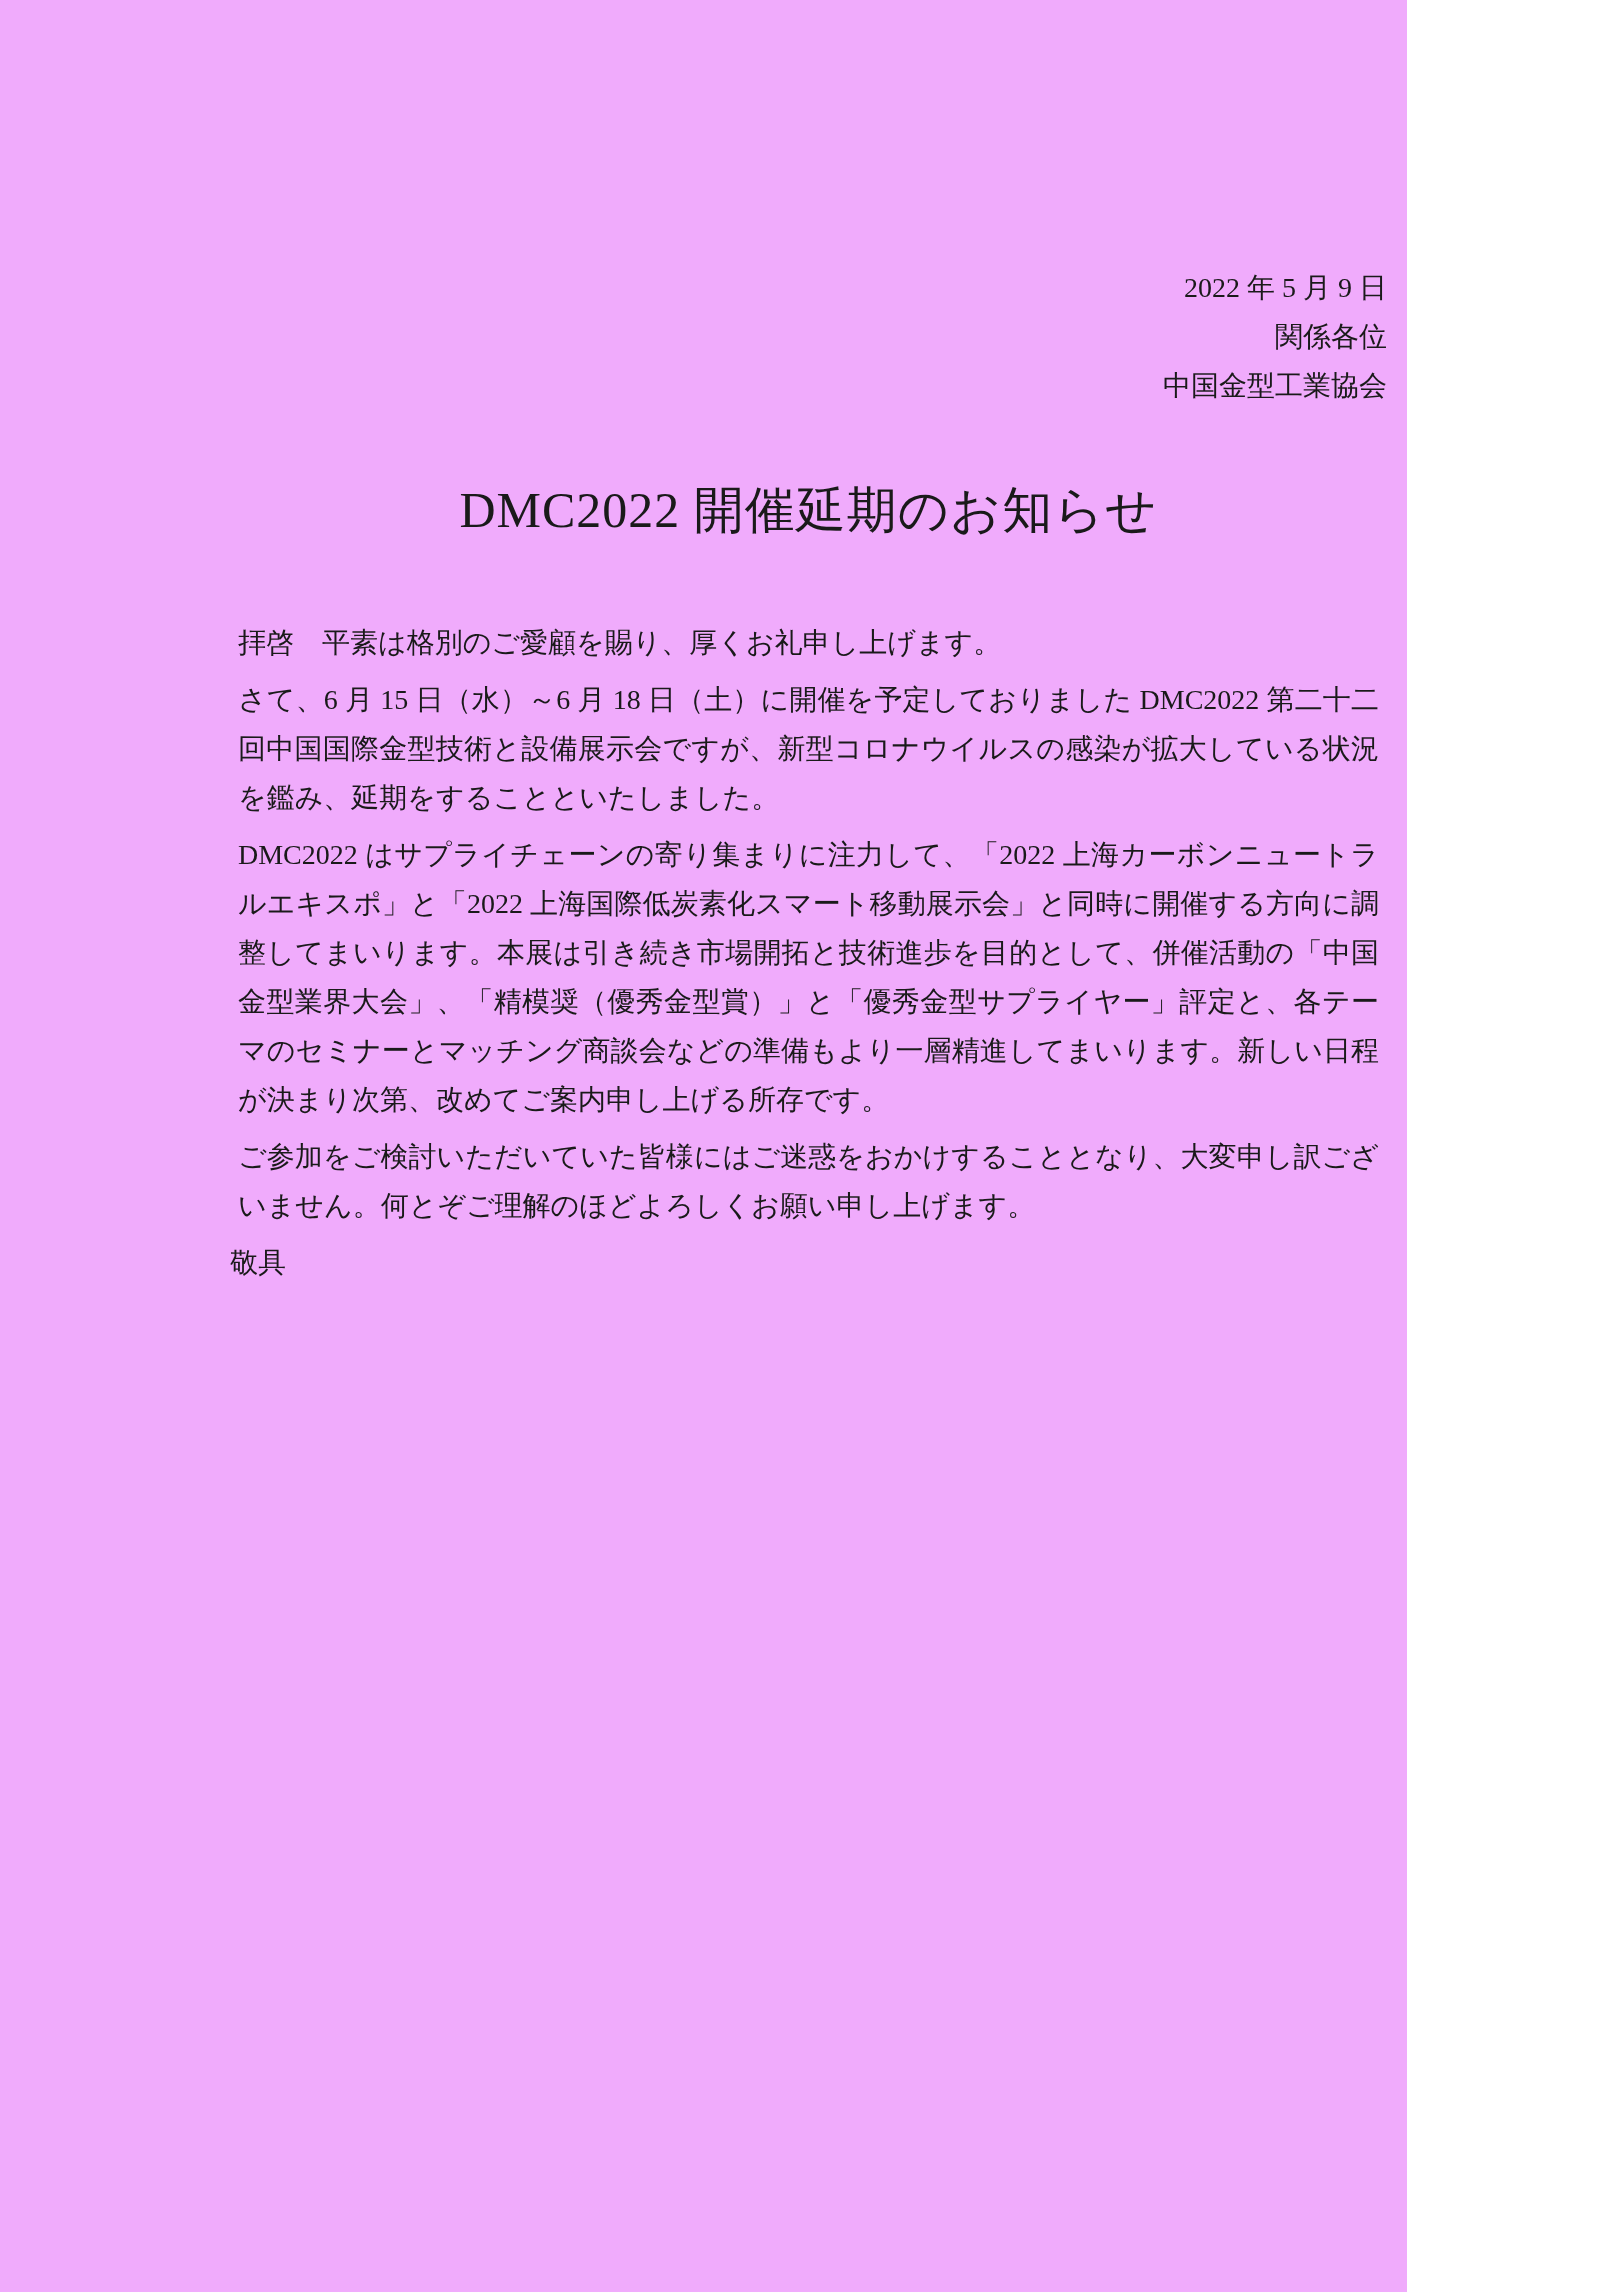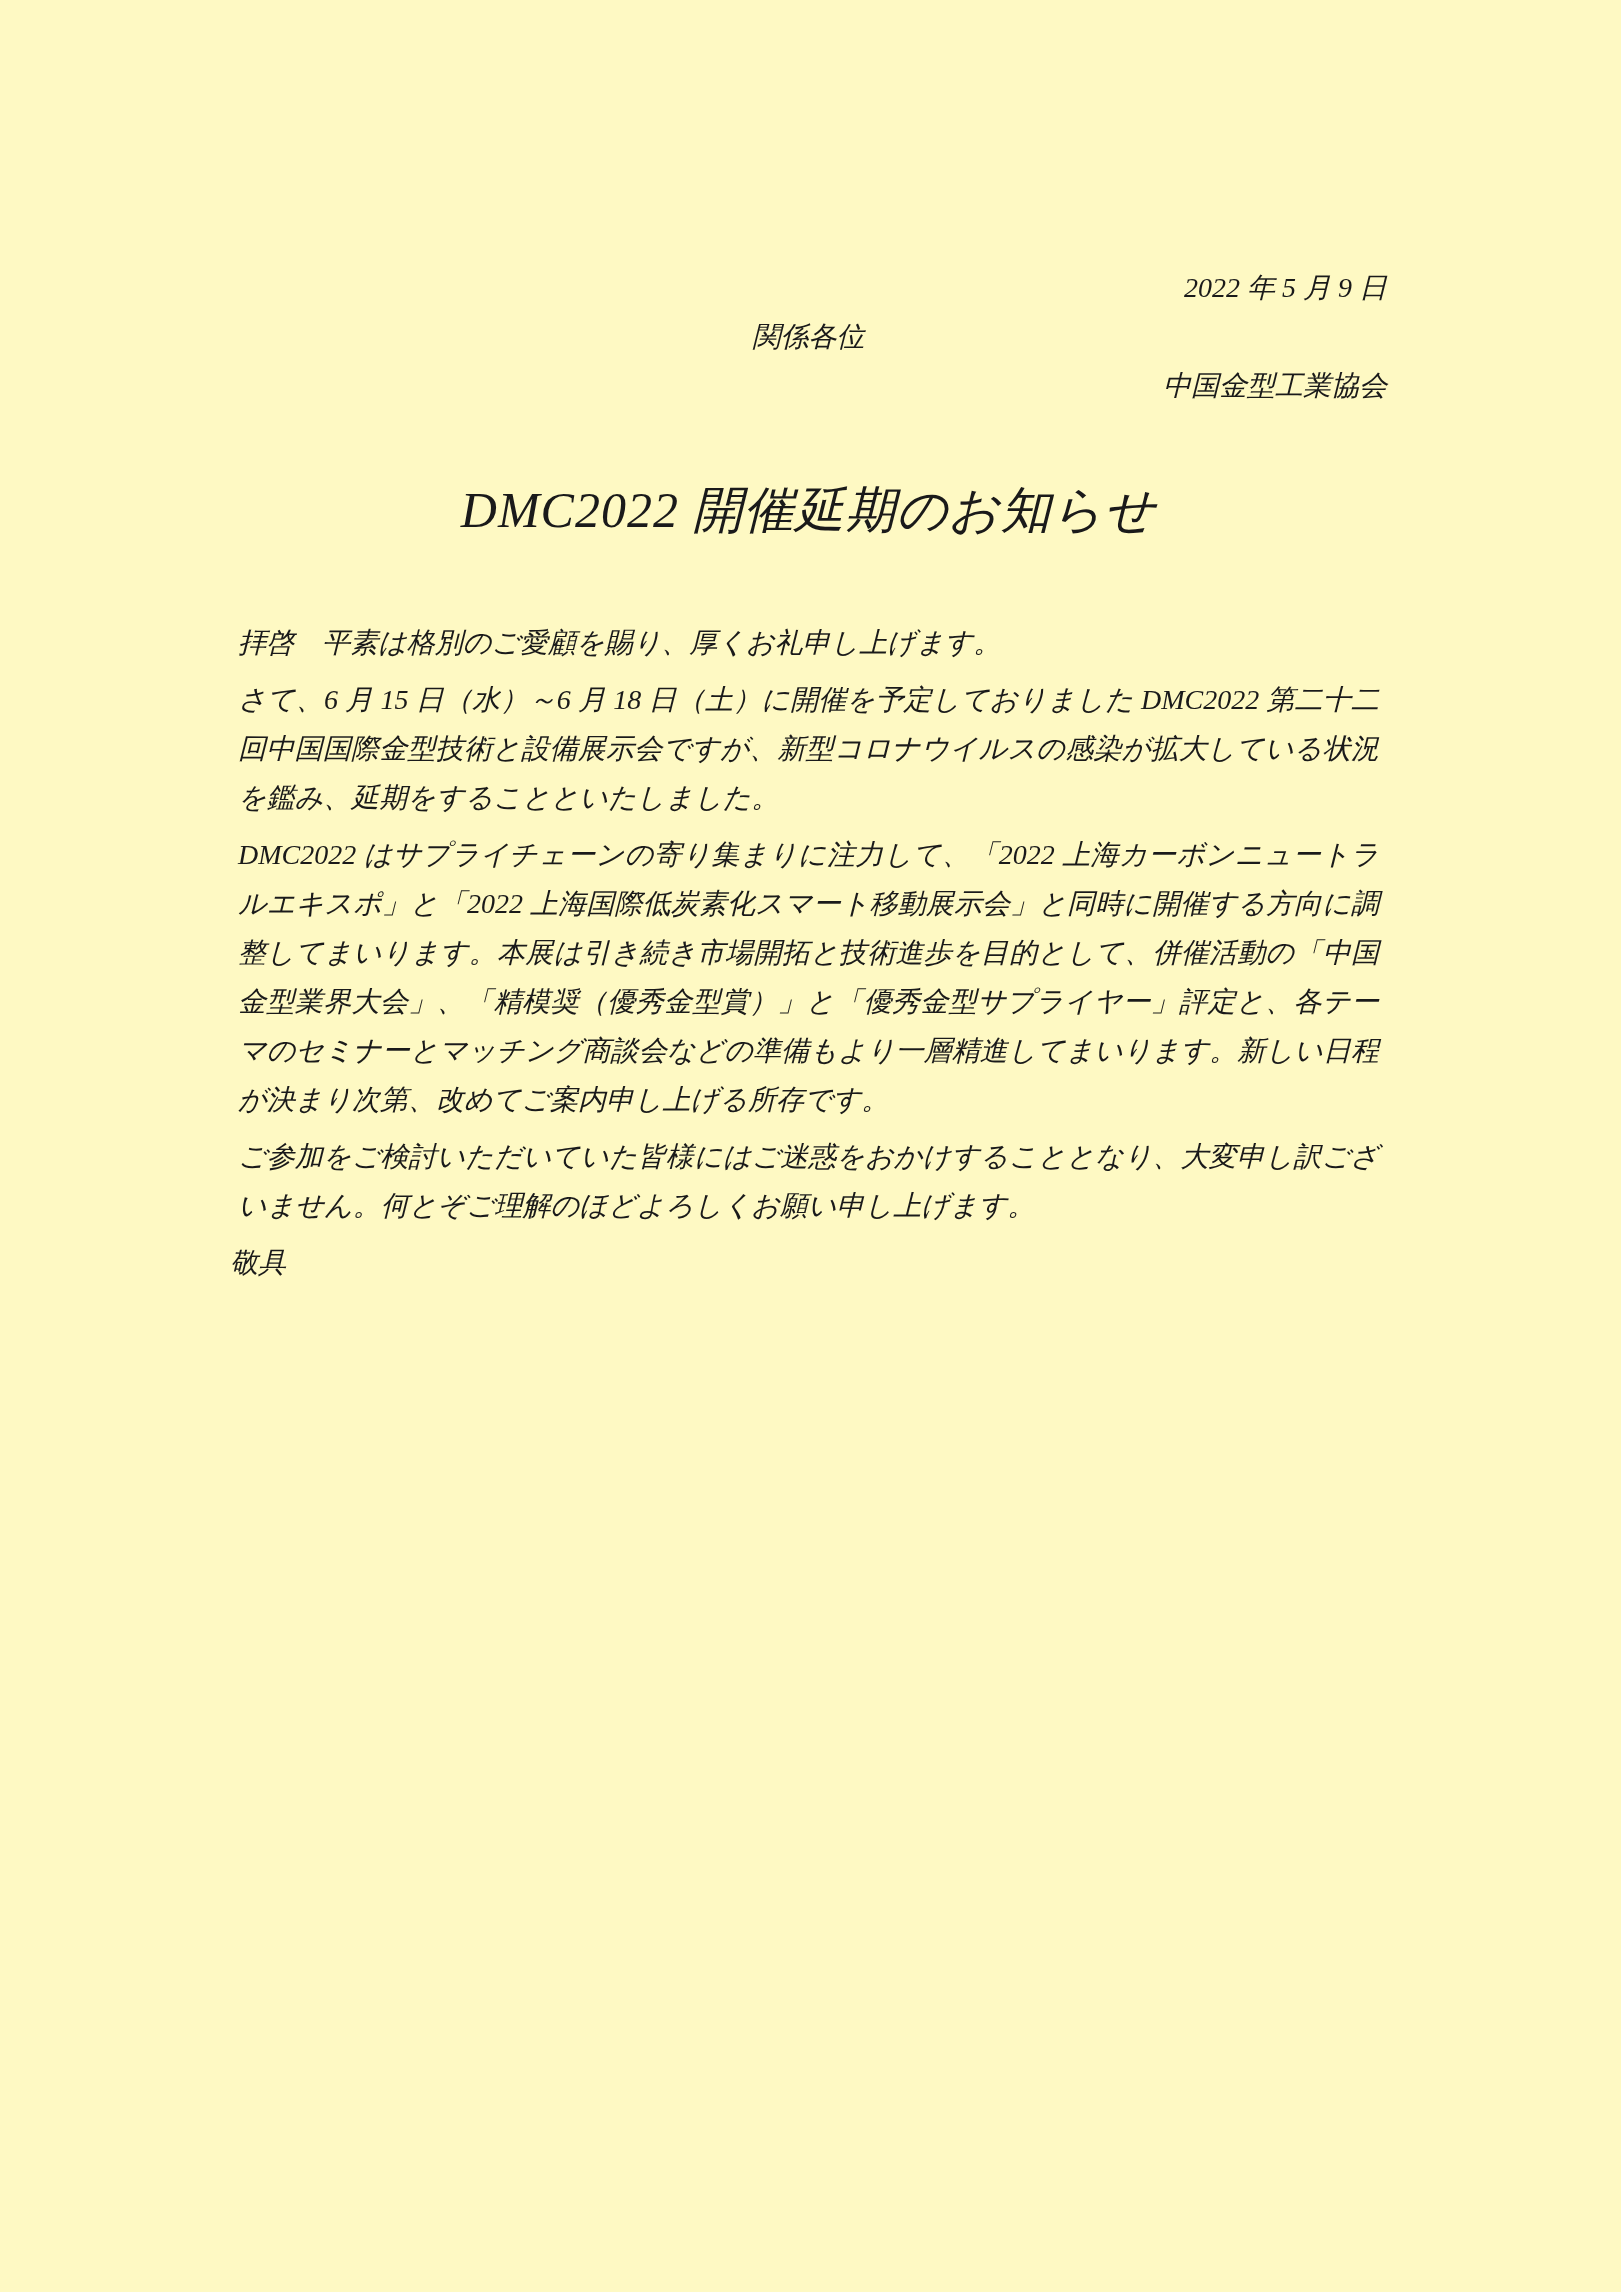--- a/index.html
+++ b/index.html
@@ -2,41 +2,40 @@
 <html lang="ja"><head>
 <meta charset="utf-8">
 <style>
   html, body {
     margin: 0;
     padding: 0;
     background: #ffffff;
   }
   .page {
     position: relative;
-    width: 1621px;
+    width: 1407px;
     height: 2293px;
-    background: #fef9c3;
+    background: #f0abfc;
     overflow: hidden;
     font-family: "Liberation Serif", "DejaVu Serif", serif;
     color: #1a1a1a;
-    font-style: italic;
   }
   .content {
     position: absolute;
     left: 230px;
     top: 263px;
     width: 1157px;
     font-size: 28px;
     line-height: 49px;
   }
   .date-line {
     text-align: right;
   }
   .recipient-line {
-    text-align: center;
+    text-align: right;
   }
   .sender-line {
     text-align: right;
   }
   .letter-title {
     font-size: 50px;
     line-height: 59px;
     font-weight: normal;
     text-align: center;
     margin: 71px 0 78px 0;

